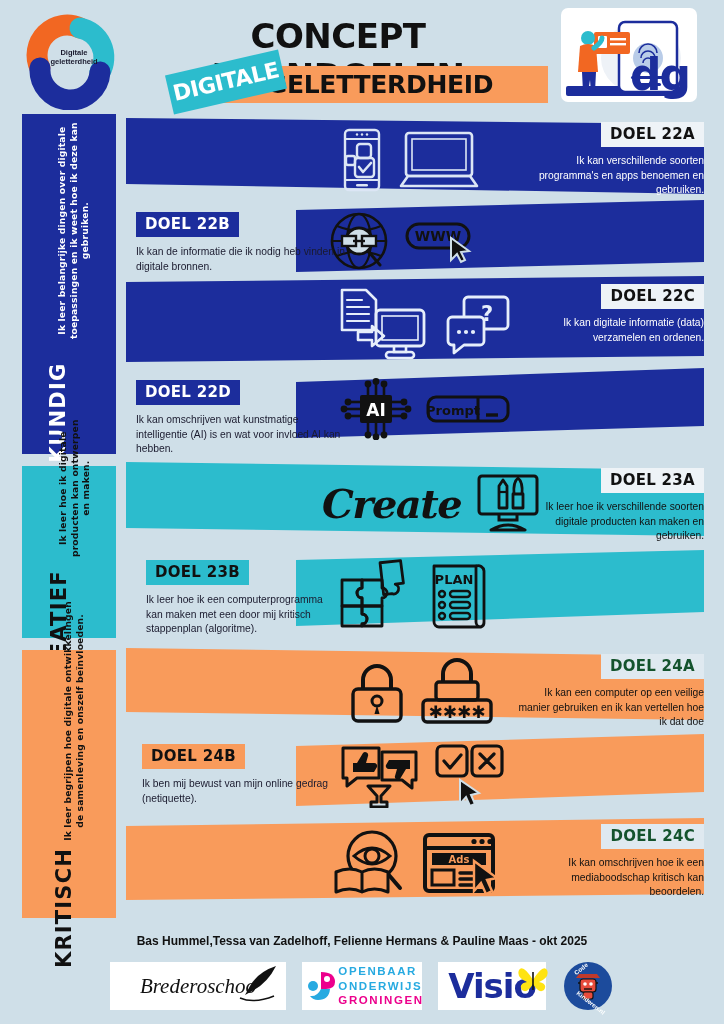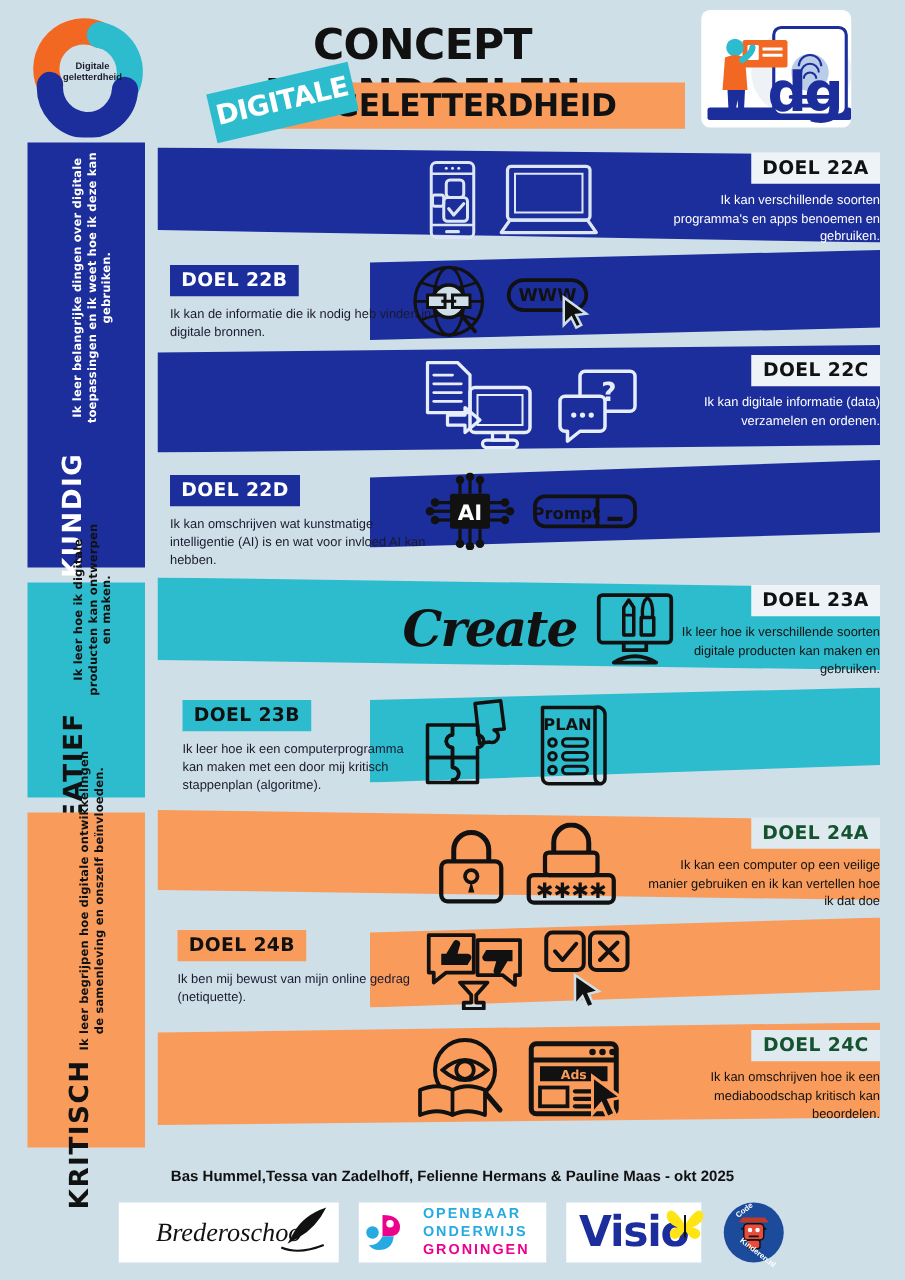--- a/index.html
+++ b/index.html
@@ -56,21 +56,21 @@
   }
   .tag-digitale span {
     display: block; width: 100%; text-align: center;
     line-height: 40px;
     font-size: 22px; font-weight: 900; color: #ffffff;
     font-family: "DejaVu Sans", sans-serif; letter-spacing: -0.5px;
   }
 
   .dg-box {
     position: absolute; left: 561px; top: 8px;
-    width: 120px; height: 94px;
+    width: 136px; height: 94px;
     background: #ffffff; border-radius: 7px;
     overflow: hidden;
   }
   .dg-text {
     position: absolute; right: 8px; bottom: 2px;
     font-size: 44px; font-weight: 900; color: #1c2d9c;
     font-family: "DejaVu Sans", sans-serif; letter-spacing: -2px;
   }
 
   
@@ -150,21 +150,21 @@
   .logo-box {
     background: #ffffff; height: 48px;
     display: flex; align-items: center; justify-content: center;
     position: relative;
   }
   #logo-bredero { width: 176px; }
   #logo-bredero .lbl {
     font-family: "Liberation Serif", serif; font-style: italic;
     font-size: 21px; color: #111111;
   }
-  #logo-oog { width: 150px; padding-left: 38px; }
+  #logo-oog { width: 120px; padding-left: 38px; }
   #logo-oog .oog-lines { line-height: 1.25; }
   #logo-oog .oog-lines div {
     font-size: 11.5px; font-weight: 700; letter-spacing: 1.6px;
     font-family: "Liberation Sans", sans-serif;
   }
   .oog-l1 { color: #27aae1; }
   .oog-l2a { color: #27aae1; }
   .oog-l3 { color: #ec008c; }
   #logo-visio { width: 108px; }
   #logo-visio .lbl {

